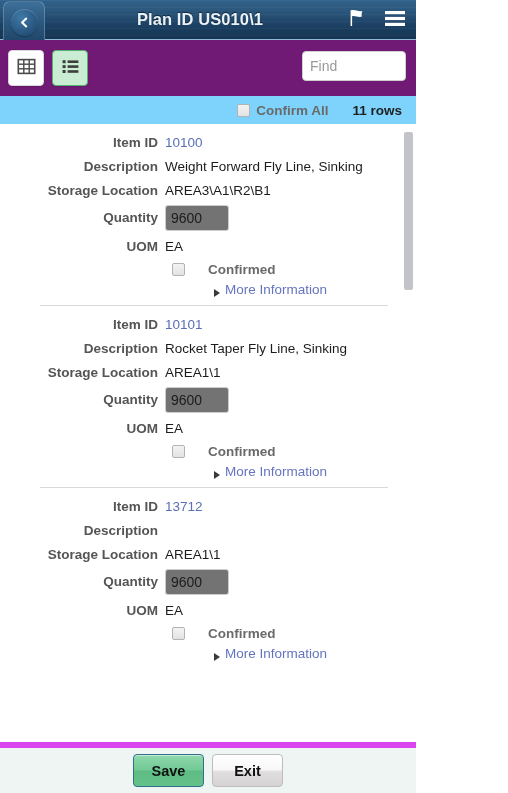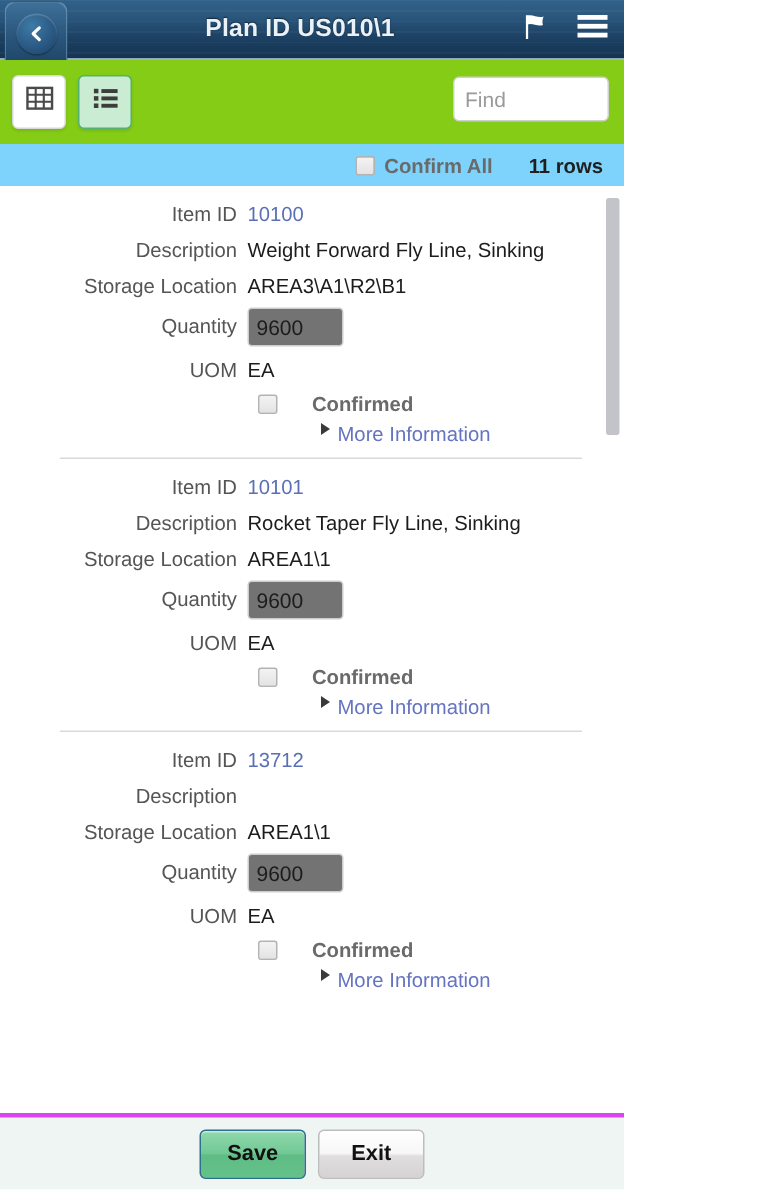--- a/index.html
+++ b/index.html
@@ -101,21 +101,21 @@
     align-items: center;
     justify-content: center;
     cursor: pointer;
   }
 
   
   .toolbar {
     position: relative;
     flex: 0 0 56px;
     height: 56px;
-    background: #84cc16;
+    background: #701a75;
     display: flex;
     align-items: center;
     padding: 0 8px;
     box-sizing: border-box;
   }
   .view-btns {
     display: flex;
     align-items: center;
     gap: 8px;
   }
@@ -227,21 +227,21 @@
     display: flex;
     align-items: flex-start;
     margin-bottom: 5px;
     padding-right: 20px;
   }
   .flabel {
     width: 165px;
     flex: 0 0 165px;
     text-align: right;
     font-size: 13.5px;
-    font-weight: normal;
+    font-weight: bold;
     color: #555555;
     padding-right: 7px;
     box-sizing: border-box;
     line-height: 19px;
   }
   .fvalue {
     font-size: 13.5px;
     color: #1c1c1c;
     line-height: 19px;
   }
@@ -266,21 +266,21 @@
 
   .confirmed-row {
     display: flex;
     align-items: center;
     gap: 23px;
     margin: 6px 0 5px 172px;
     cursor: pointer;
   }
   .moreinfo-row {
     display: flex;
-    align-items: flex-start;
+    align-items: flex-end;
     gap: 5px;
     margin: 0 0 0 186px;
     cursor: pointer;
     padding-left: 28px;
   }
   .tri {
     width: 0;
     height: 0;
     border-left: 6px solid #3a3a3a;
     border-top: 4.5px solid transparent;
@@ -310,21 +310,21 @@
     border-radius: 2px;
     background: #c3c3ca;
     cursor: pointer;
   }
 
   
   .footer {
     flex: 0 0 51px;
     height: 51px;
     background: #eef5f3;
-    border-top: 3px solid #d946ef;
+    border-top: 6px solid #d946ef;
     display: flex;
     align-items: center;
     justify-content: center;
     gap: 8px;
     box-sizing: border-box;
   }
   .btn {
     min-width: 71px;
     height: 33px;
     border-radius: 4px;

